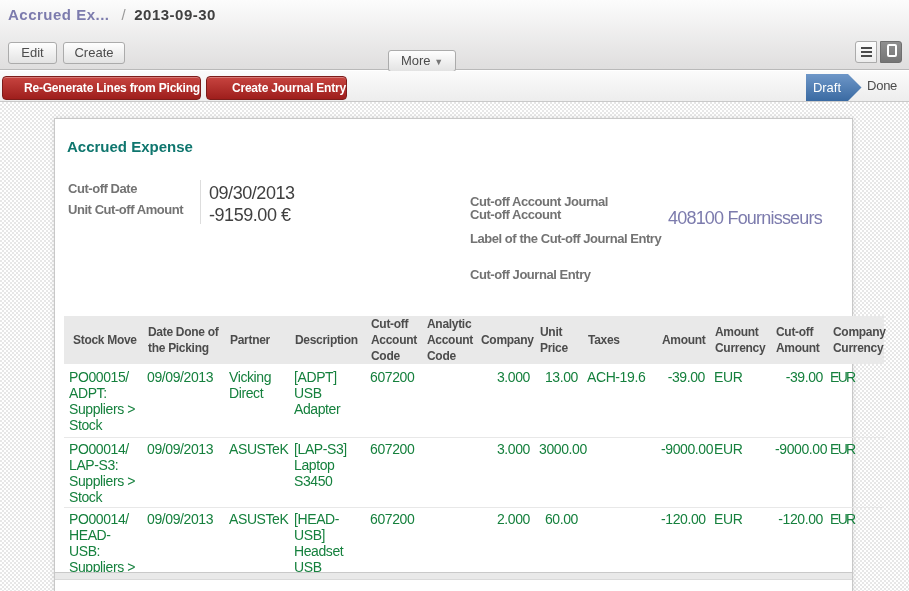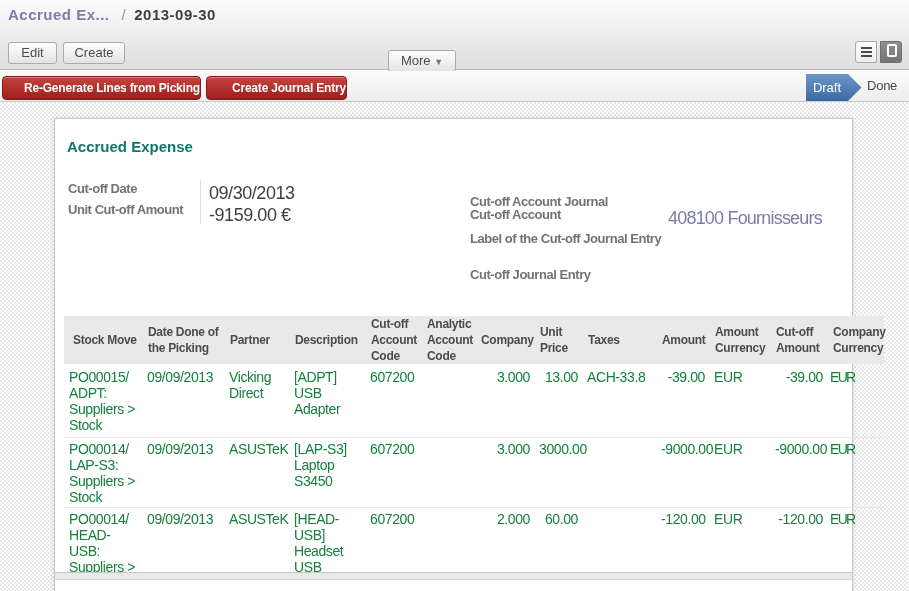--- a/index.html
+++ b/index.html
@@ -148,21 +148,21 @@
         </tr>
         <tr class="r1">
           <td>PO00015/<br>ADPT:<br>Suppliers &gt;<br>Stock</td>
           <td>09/09/2013</td>
           <td>Vicking<br>Direct</td>
           <td>[ADPT] USB<br>Adapter</td>
           <td>607200</td>
           <td></td>
           <td class="num">3.000</td>
           <td class="num">13.00</td>
-          <td>ACH-33.8</td>
+          <td>ACH-19.6</td>
           <td class="num">-39.00</td>
           <td>EUR</td>
           <td class="num">-39.00</td>
           <td class="cc">EUR</td>
         </tr>
         <tr>
           <td>PO00014/<br>LAP-S3:<br>Suppliers &gt;<br>Stock</td>
           <td>09/09/2013</td>
           <td>ASUSTeK</td>
           <td>[LAP-S3]<br>Laptop<br>S3450</td>

